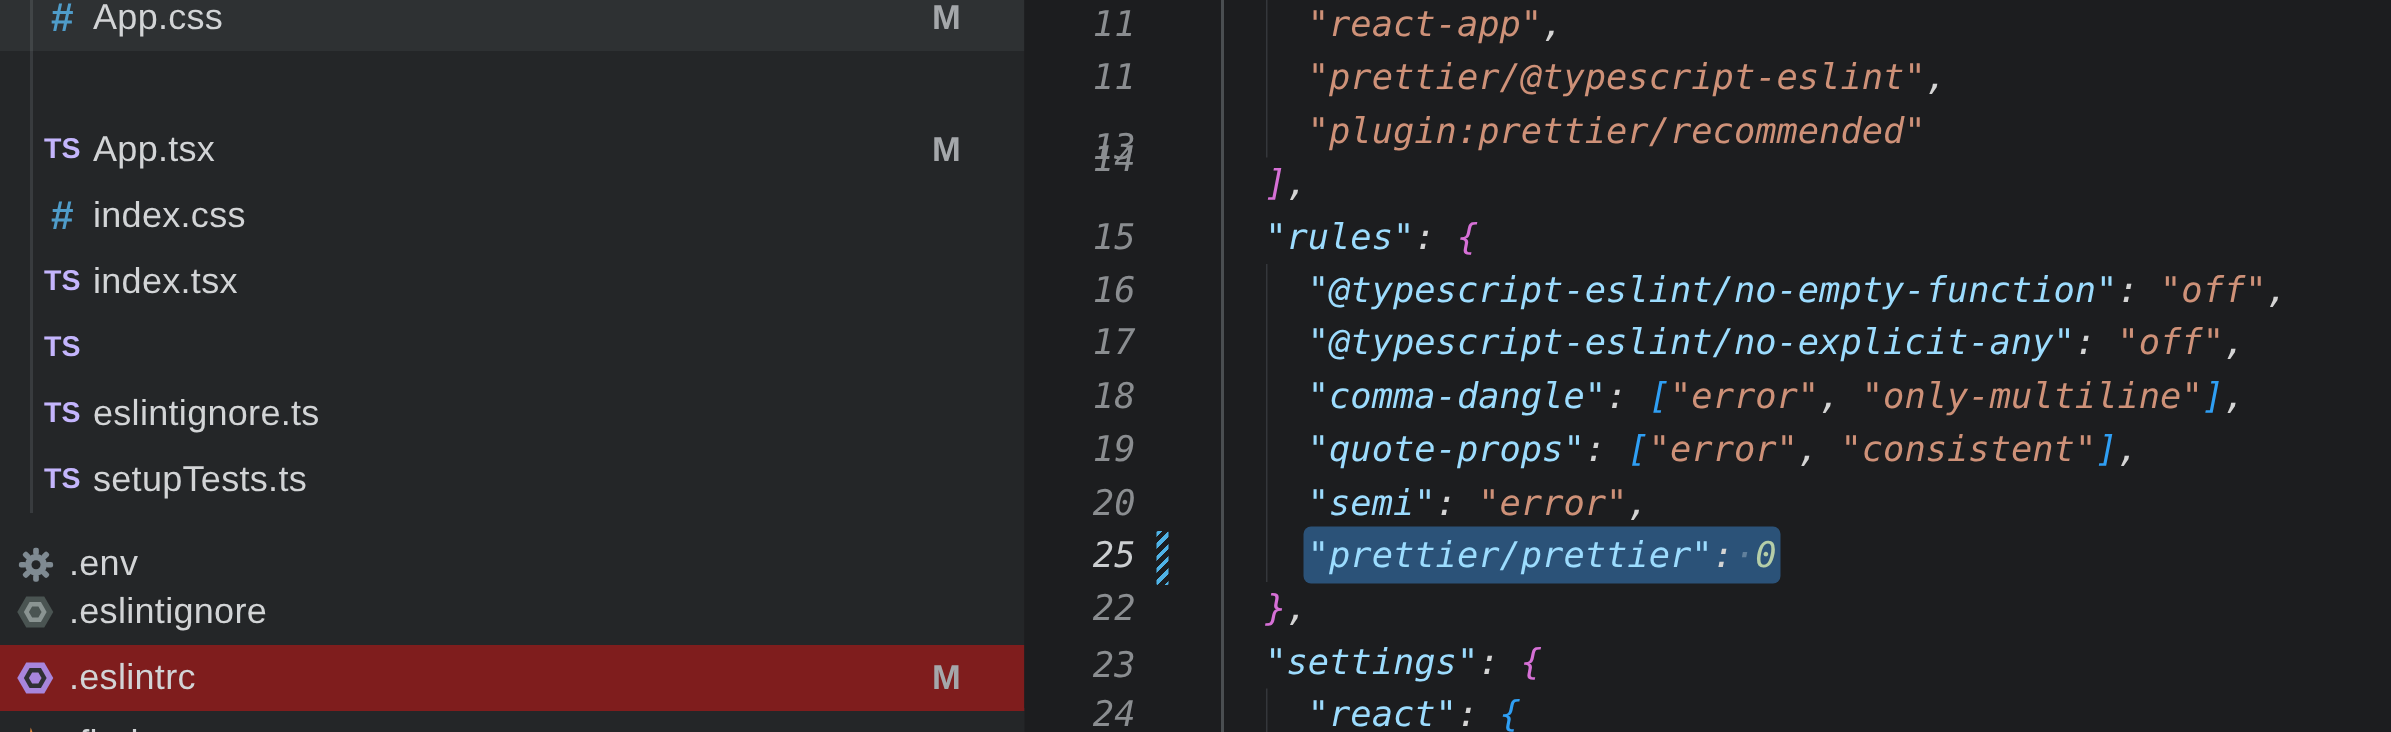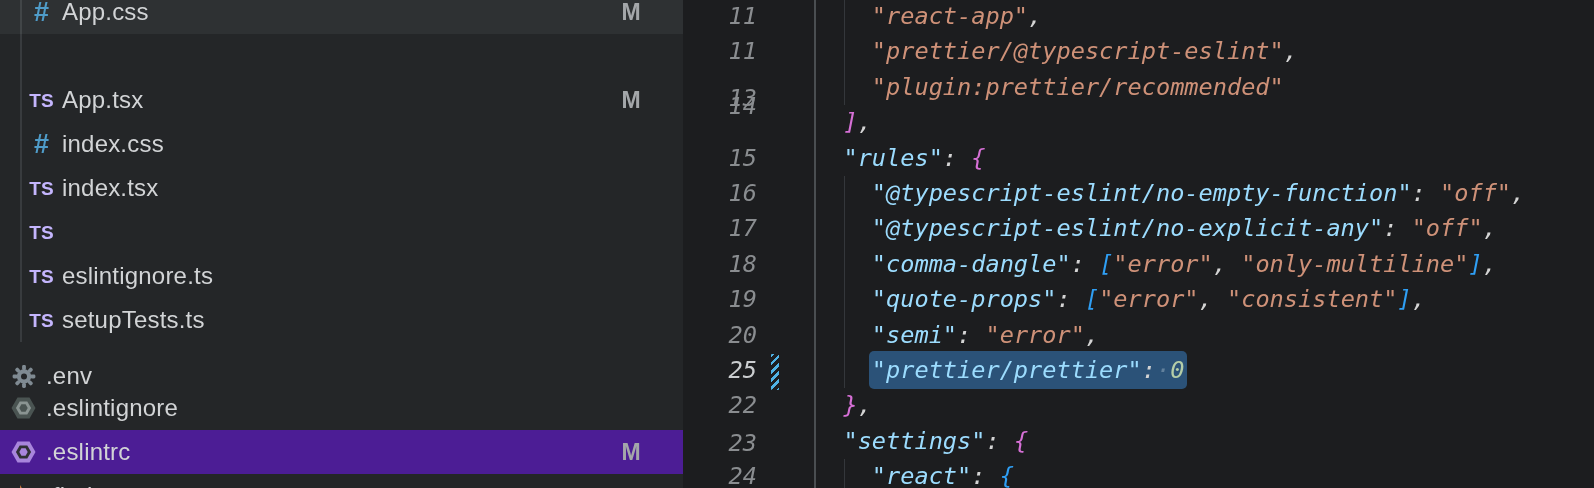--- a/index.html
+++ b/index.html
@@ -4,21 +4,21 @@
 <style>
   html,body{margin:0;padding:0;background:#111;}
   .stage{position:relative;width:1594px;height:488px;overflow:hidden;
          background:#1c1d1f;font-family:"Liberation Sans",sans-serif;}
 
   
   .sidebar{position:absolute;left:0;top:0;width:683px;height:488px;background:#242628;overflow:hidden;}
   .tree-guide{position:absolute;left:20px;top:0;width:2px;height:342px;background:rgba(205,212,218,0.12);}
   .frow{position:absolute;left:0;width:683px;height:44px;}
   .frow.highlighted{background:#2e3133;}
-  .frow.selected{background:#4c1d95;}
+  .frow.selected{background:#7f1d1d;}
   .ficon{position:absolute;top:50%;transform:translateY(-50%);width:27px;height:27px;
          display:flex;align-items:center;justify-content:center;}
   .ficon svg{display:block;}
   .ficon.lvl1{left:28px;} .ficon.lvl0{left:10px;}
   .flabel{position:absolute;top:50%;transform:translateY(-50%);
           font-size:24px;color:#d2d4d6;letter-spacing:0.2px;white-space:nowrap;}
   .flabel.lvl1{left:62px;} .flabel.lvl0{left:46px;}
   .fbadge{position:absolute;left:614px;width:34px;top:50%;transform:translateY(-50%);
           text-align:center;font-size:23px;color:#a4a7aa;font-weight:bold;}
   .icon-hash{color:#4f9cc9;font-size:27px;font-weight:bold;font-family:"Liberation Sans",sans-serif;}

